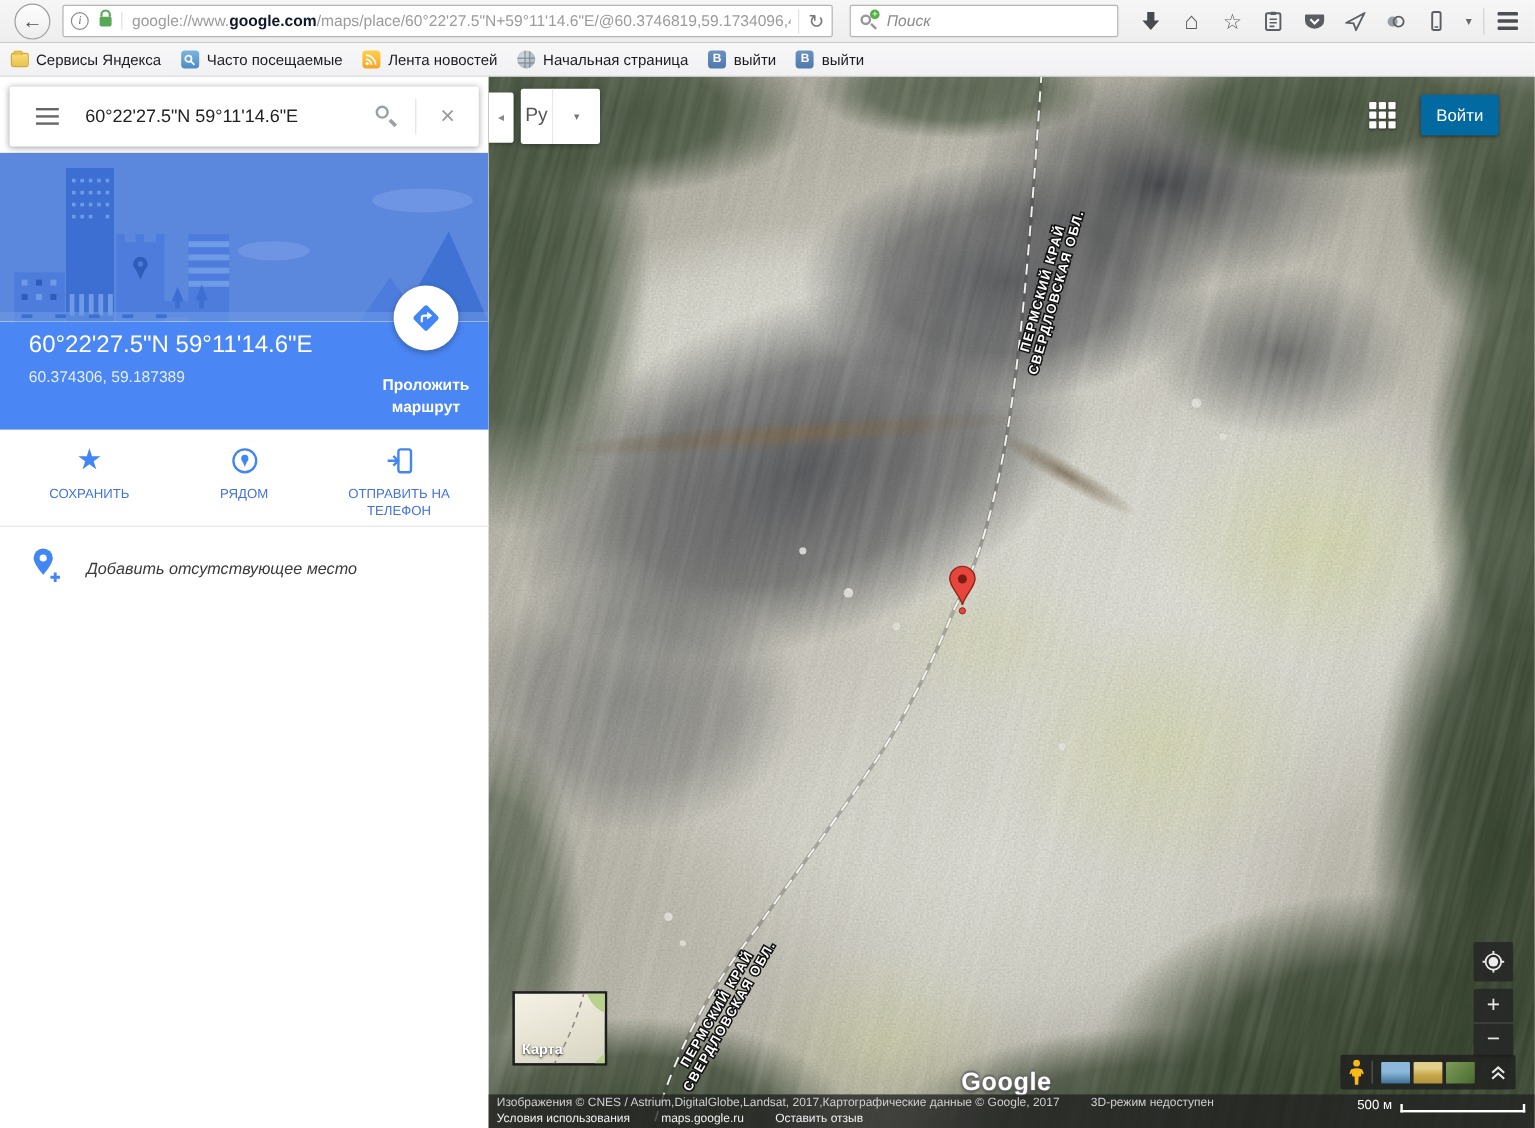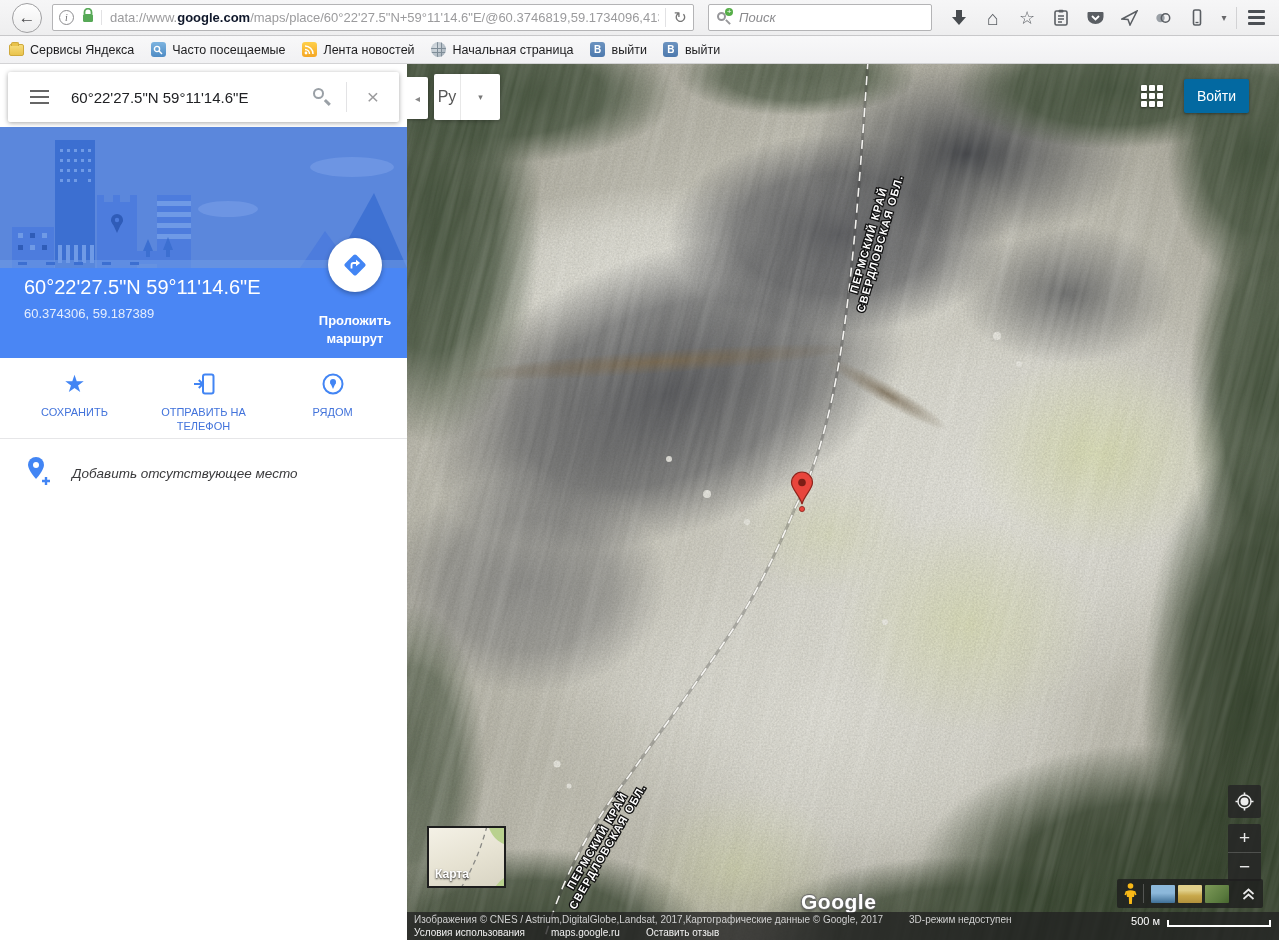--- a/index.html
+++ b/index.html
@@ -157,21 +157,21 @@
       <span>←</span>
     </div>
   <div class="urlbar">
     <span class="info-ico">i</span>
     <span class="lock-ico">
       <svg width="12" height="15" viewBox="0 0 12 15">
           <path d="M2.5,6 V4.2 a3.5,3.5 0 0 1 7,0 V6" fill="none" stroke="#57a957" stroke-width="1.8"></path>
           <rect x="1" y="6" width="10" height="8" rx="1.5" fill="#57a957"></rect>
         </svg>
     </span>
-    <span class="url-text"><span class="dim">data://www.</span><span class="dom">google.com</span><span class="dim">/maps/place/60°22'27.5"N+59°11'14.6"E/@60.3746819,59.1734096,4133m/data=!3</span></span>
+    <span class="url-text"><span class="dim">google://www.</span><span class="dom">google.com</span><span class="dim">/maps/place/60°22'27.5"N+59°11'14.6"E/@60.3746819,59.1734096,4133m/data=!3</span></span>
     <span class="reload-ico">↻</span>
   </div>
   <div class="searchbar">
     <span class="mag">
       <i class="lens"></i>
         <i class="handle"></i>
         <i class="plus">+</i>
     </span>
     <span class="search-ph">Поиск</span>
   </div>
@@ -379,32 +379,32 @@
   </div>
   <div class="route-label">Проложить маршрут</div>
 
   <div class="actions">
     <div class="action">
       <span class="glyph20" style="color:#4285f4;font-size:24px;">★</span>
       <span class="lbl">СОХРАНИТЬ</span>
     </div>
     <div class="action">
       <svg width="24" height="24" viewBox="0 0 24 24">
-        <rect x="11" y="2.5" width="10.5" height="19" rx="2" fill="none" stroke="#4285f4" stroke-width="2"></rect>
-        <path d="M2,12 H10 M6.8,8 L10.8,12 L6.8,16" fill="none" stroke="#4285f4" stroke-width="2"></path>
-      </svg>
-      <span class="lbl">ОТПРАВИТЬ НА ТЕЛЕФОН</span>
-    </div>
-    <div class="action">
-      <svg width="24" height="24" viewBox="0 0 24 24">
         <circle cx="12" cy="12" r="9.5" fill="none" stroke="#4285f4" stroke-width="2"></circle>
         <circle cx="12" cy="10" r="3" fill="#4285f4"></circle>
           <path d="M9.4,11 L12,17 L14.6,11 Z" fill="#4285f4"></path>
       </svg>
       <span class="lbl">РЯДОМ</span>
+    </div>
+    <div class="action">
+      <svg width="24" height="24" viewBox="0 0 24 24">
+        <rect x="11" y="2.5" width="10.5" height="19" rx="2" fill="none" stroke="#4285f4" stroke-width="2"></rect>
+        <path d="M2,12 H10 M6.8,8 L10.8,12 L6.8,16" fill="none" stroke="#4285f4" stroke-width="2"></path>
+      </svg>
+      <span class="lbl">ОТПРАВИТЬ НА ТЕЛЕФОН</span>
     </div>
   </div>
   <div class="panel-div"></div>
 
   <div class="add-place">
     <svg width="26" height="30" viewBox="0 0 26 30" style="position:absolute;left:26px;top:12px;">
       <path d="M10,1 a8,8 0 0 1 8,8 c0,5 -8,14 -8,14 c0,0 -8,-9 -8,-14 a8,8 0 0 1 8,-8 z" fill="#4285f4"></path>
       <circle cx="10" cy="9" r="3" fill="#fff"></circle>
       <path d="M20,21 v8 M16,25 h8" stroke="#4285f4" stroke-width="2.4"></path>
     </svg>

